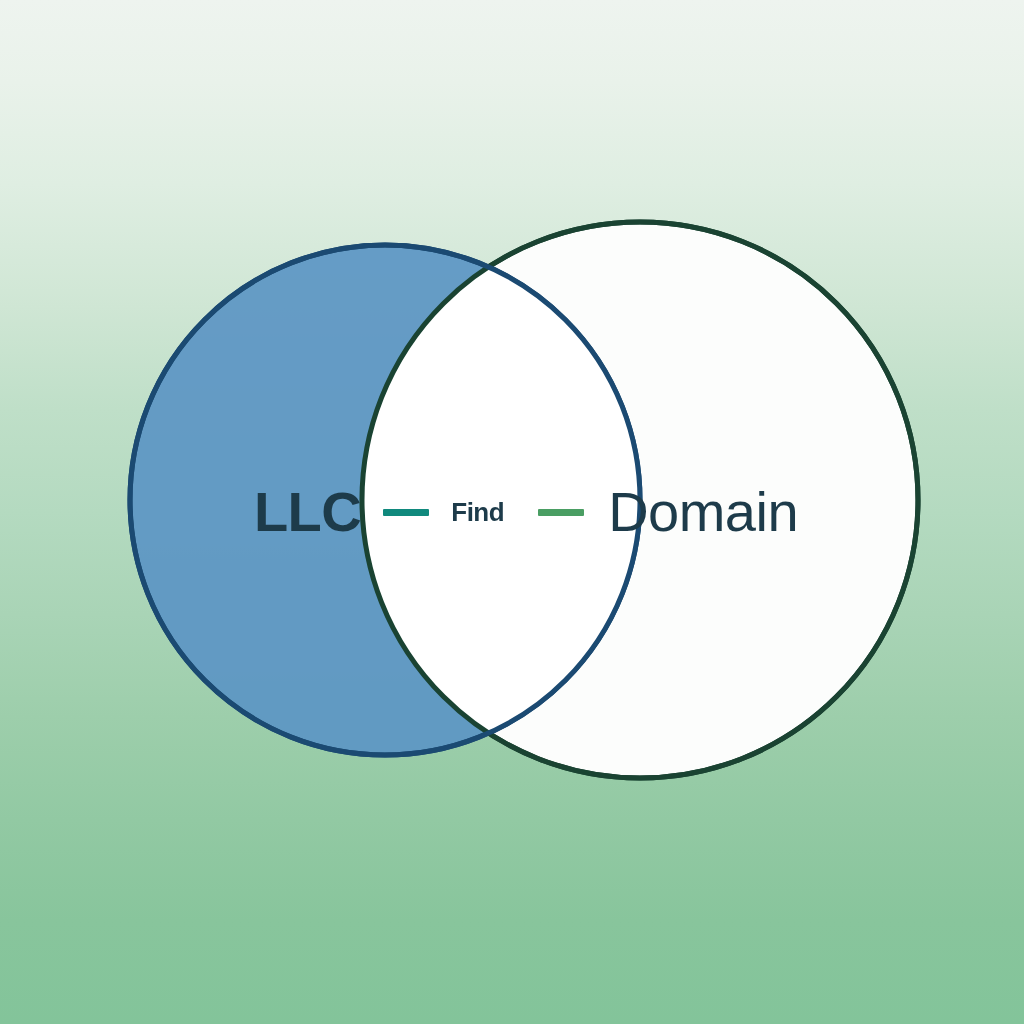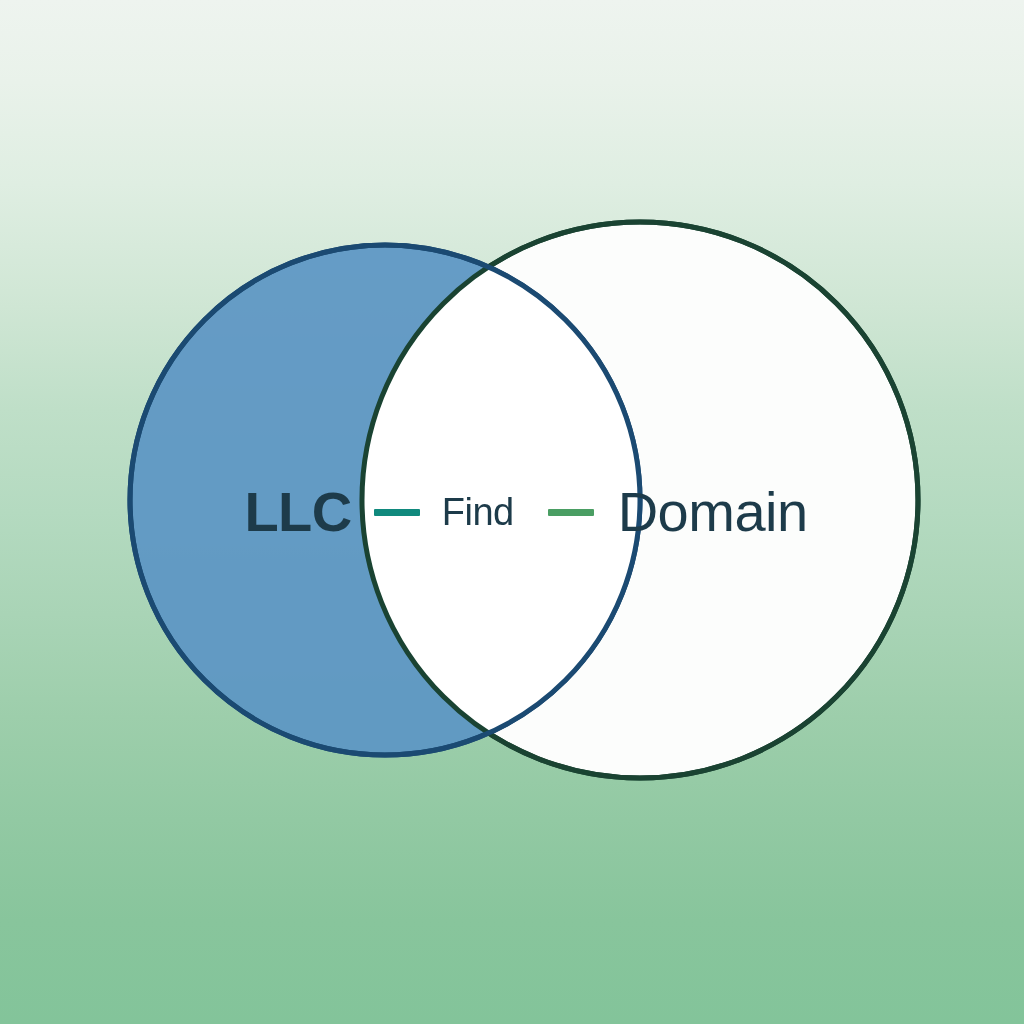--- a/index.html
+++ b/index.html
@@ -67,22 +67,22 @@
   }
 
   .lbl-llc {
     font-size: 56px;
     font-weight: bold;
     color: #1d3b4a;
     padding-right: 22px;
   }
 
   .lbl-find {
-    font-size: 38px;
-    font-weight: normal;
+    font-size: 26px;
+    font-weight: bold;
     color: #1d3b4a;
     padding-left: 22px;
     padding-right: 34px;
   }
 
   .lbl-available {
     font-size: 38px;
     font-weight: bold;
     color: #1d3b4a;
     padding-left: 0px;

